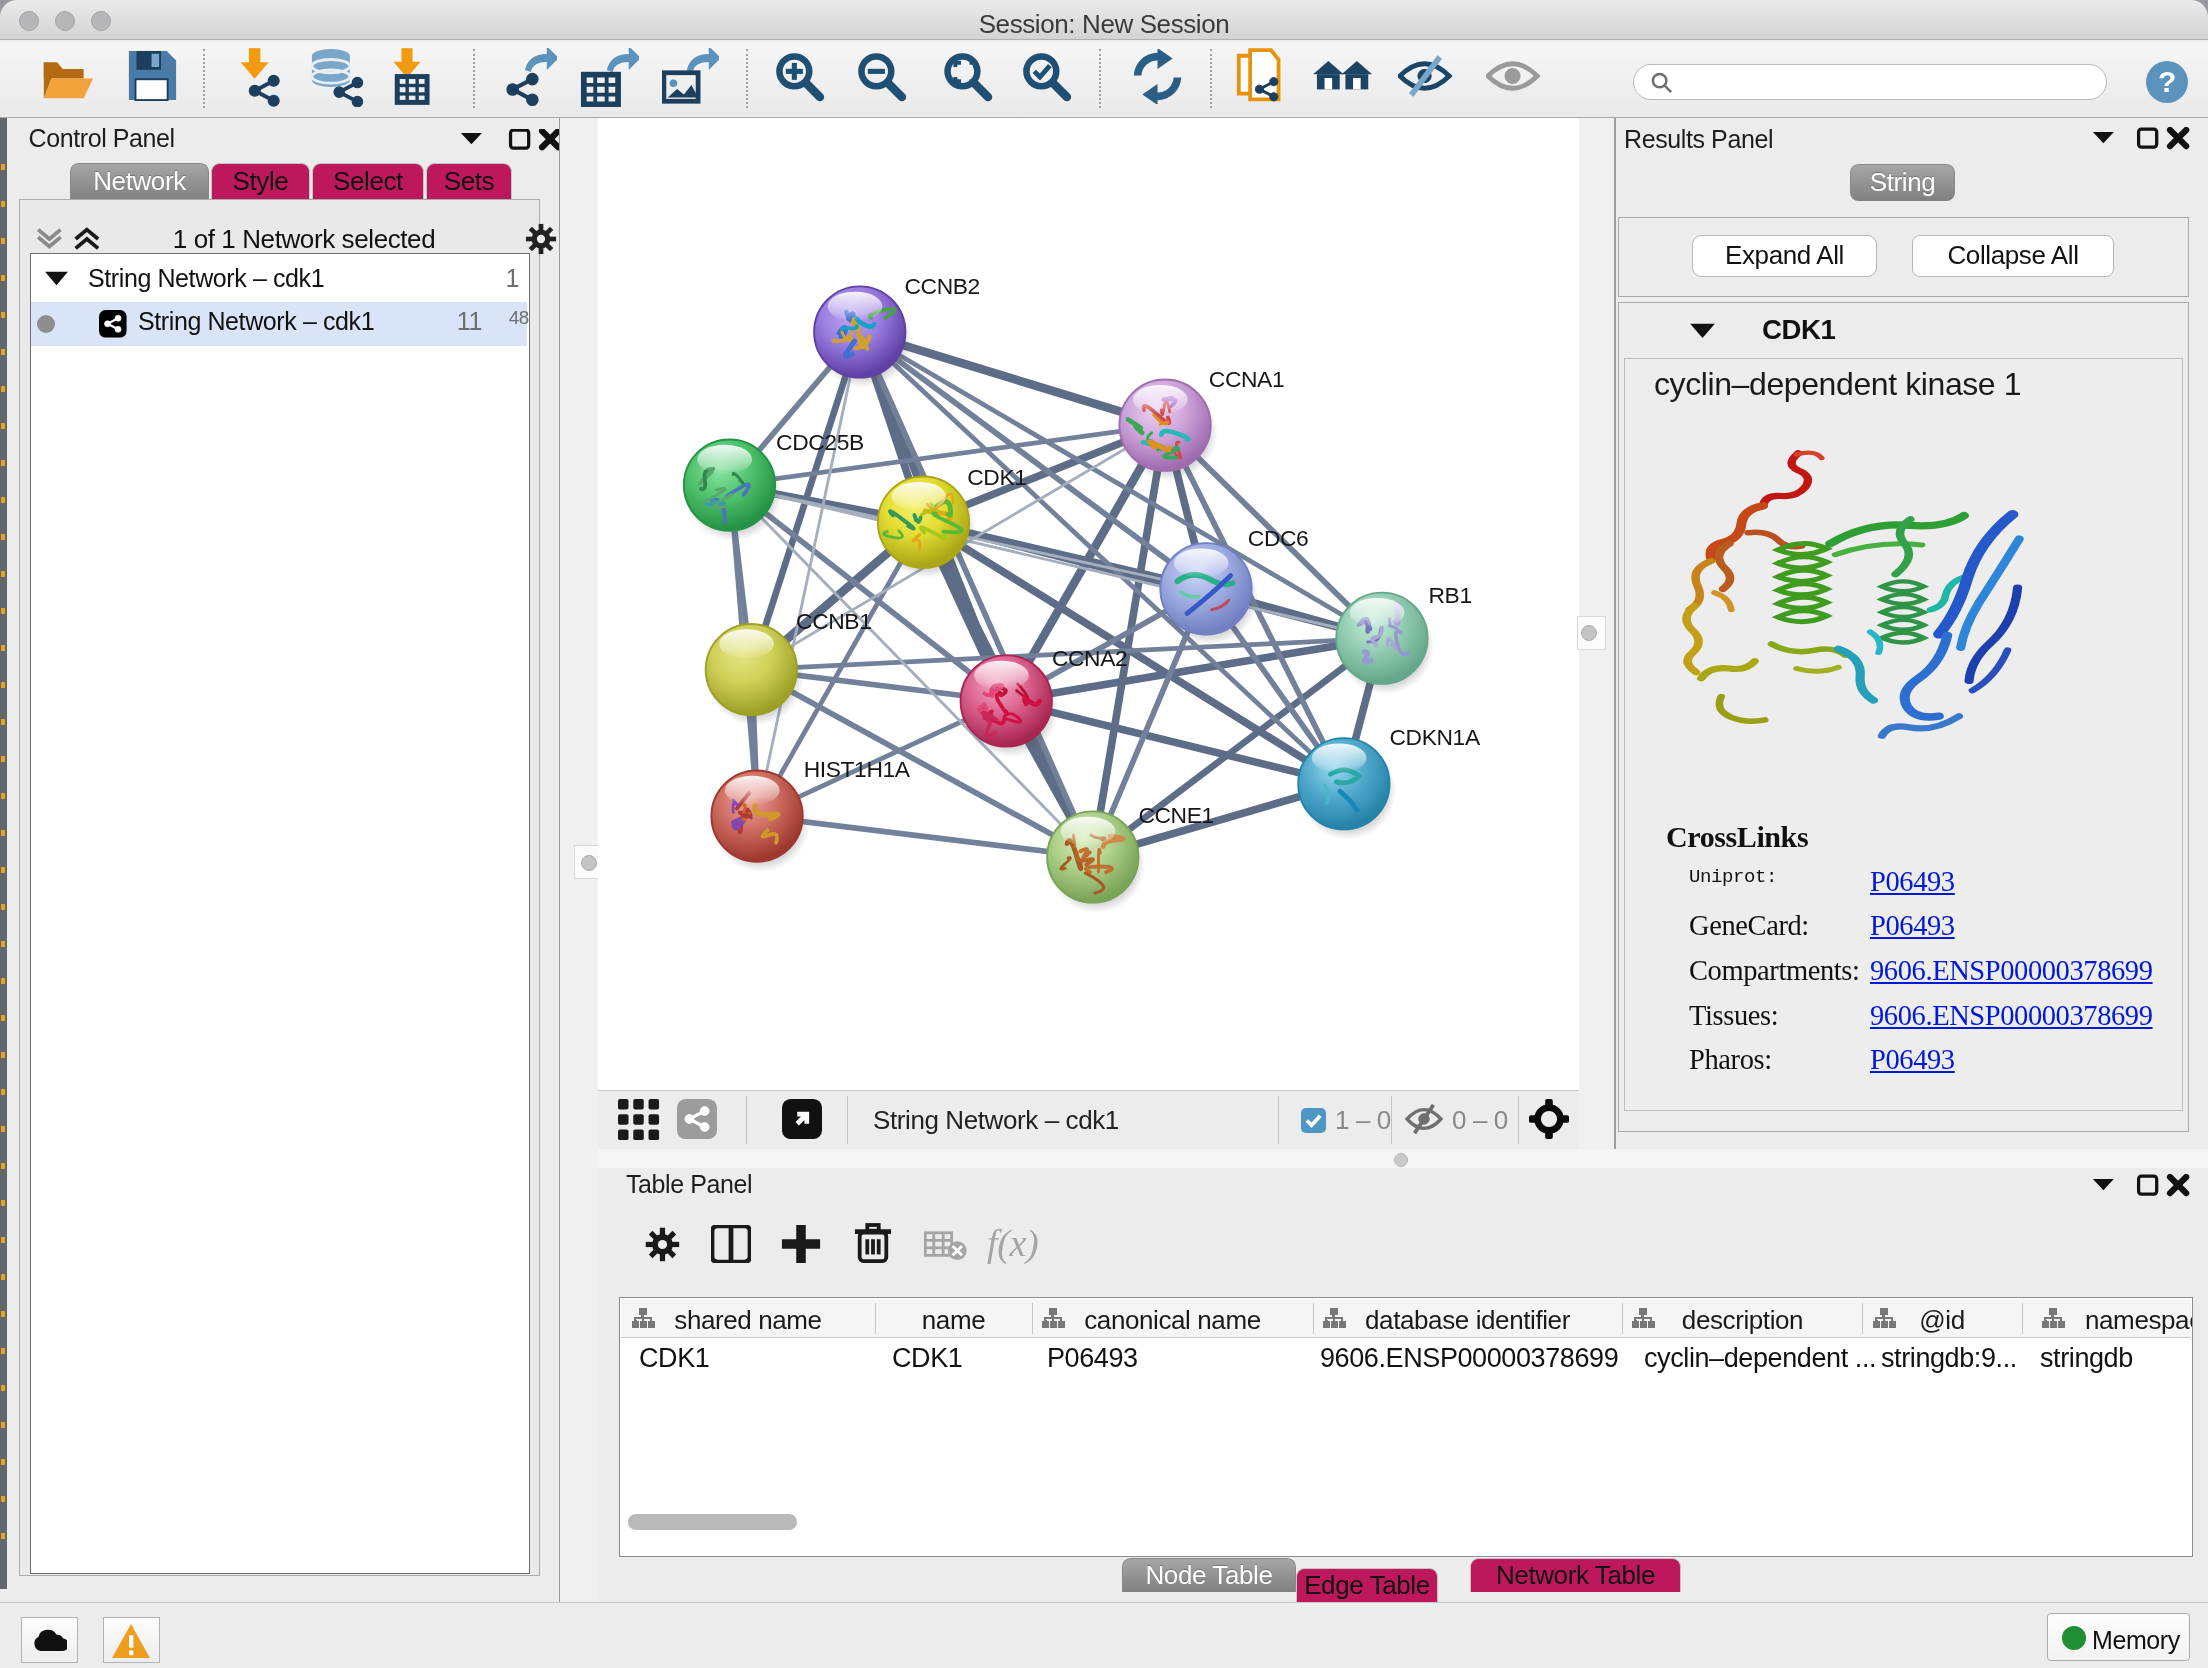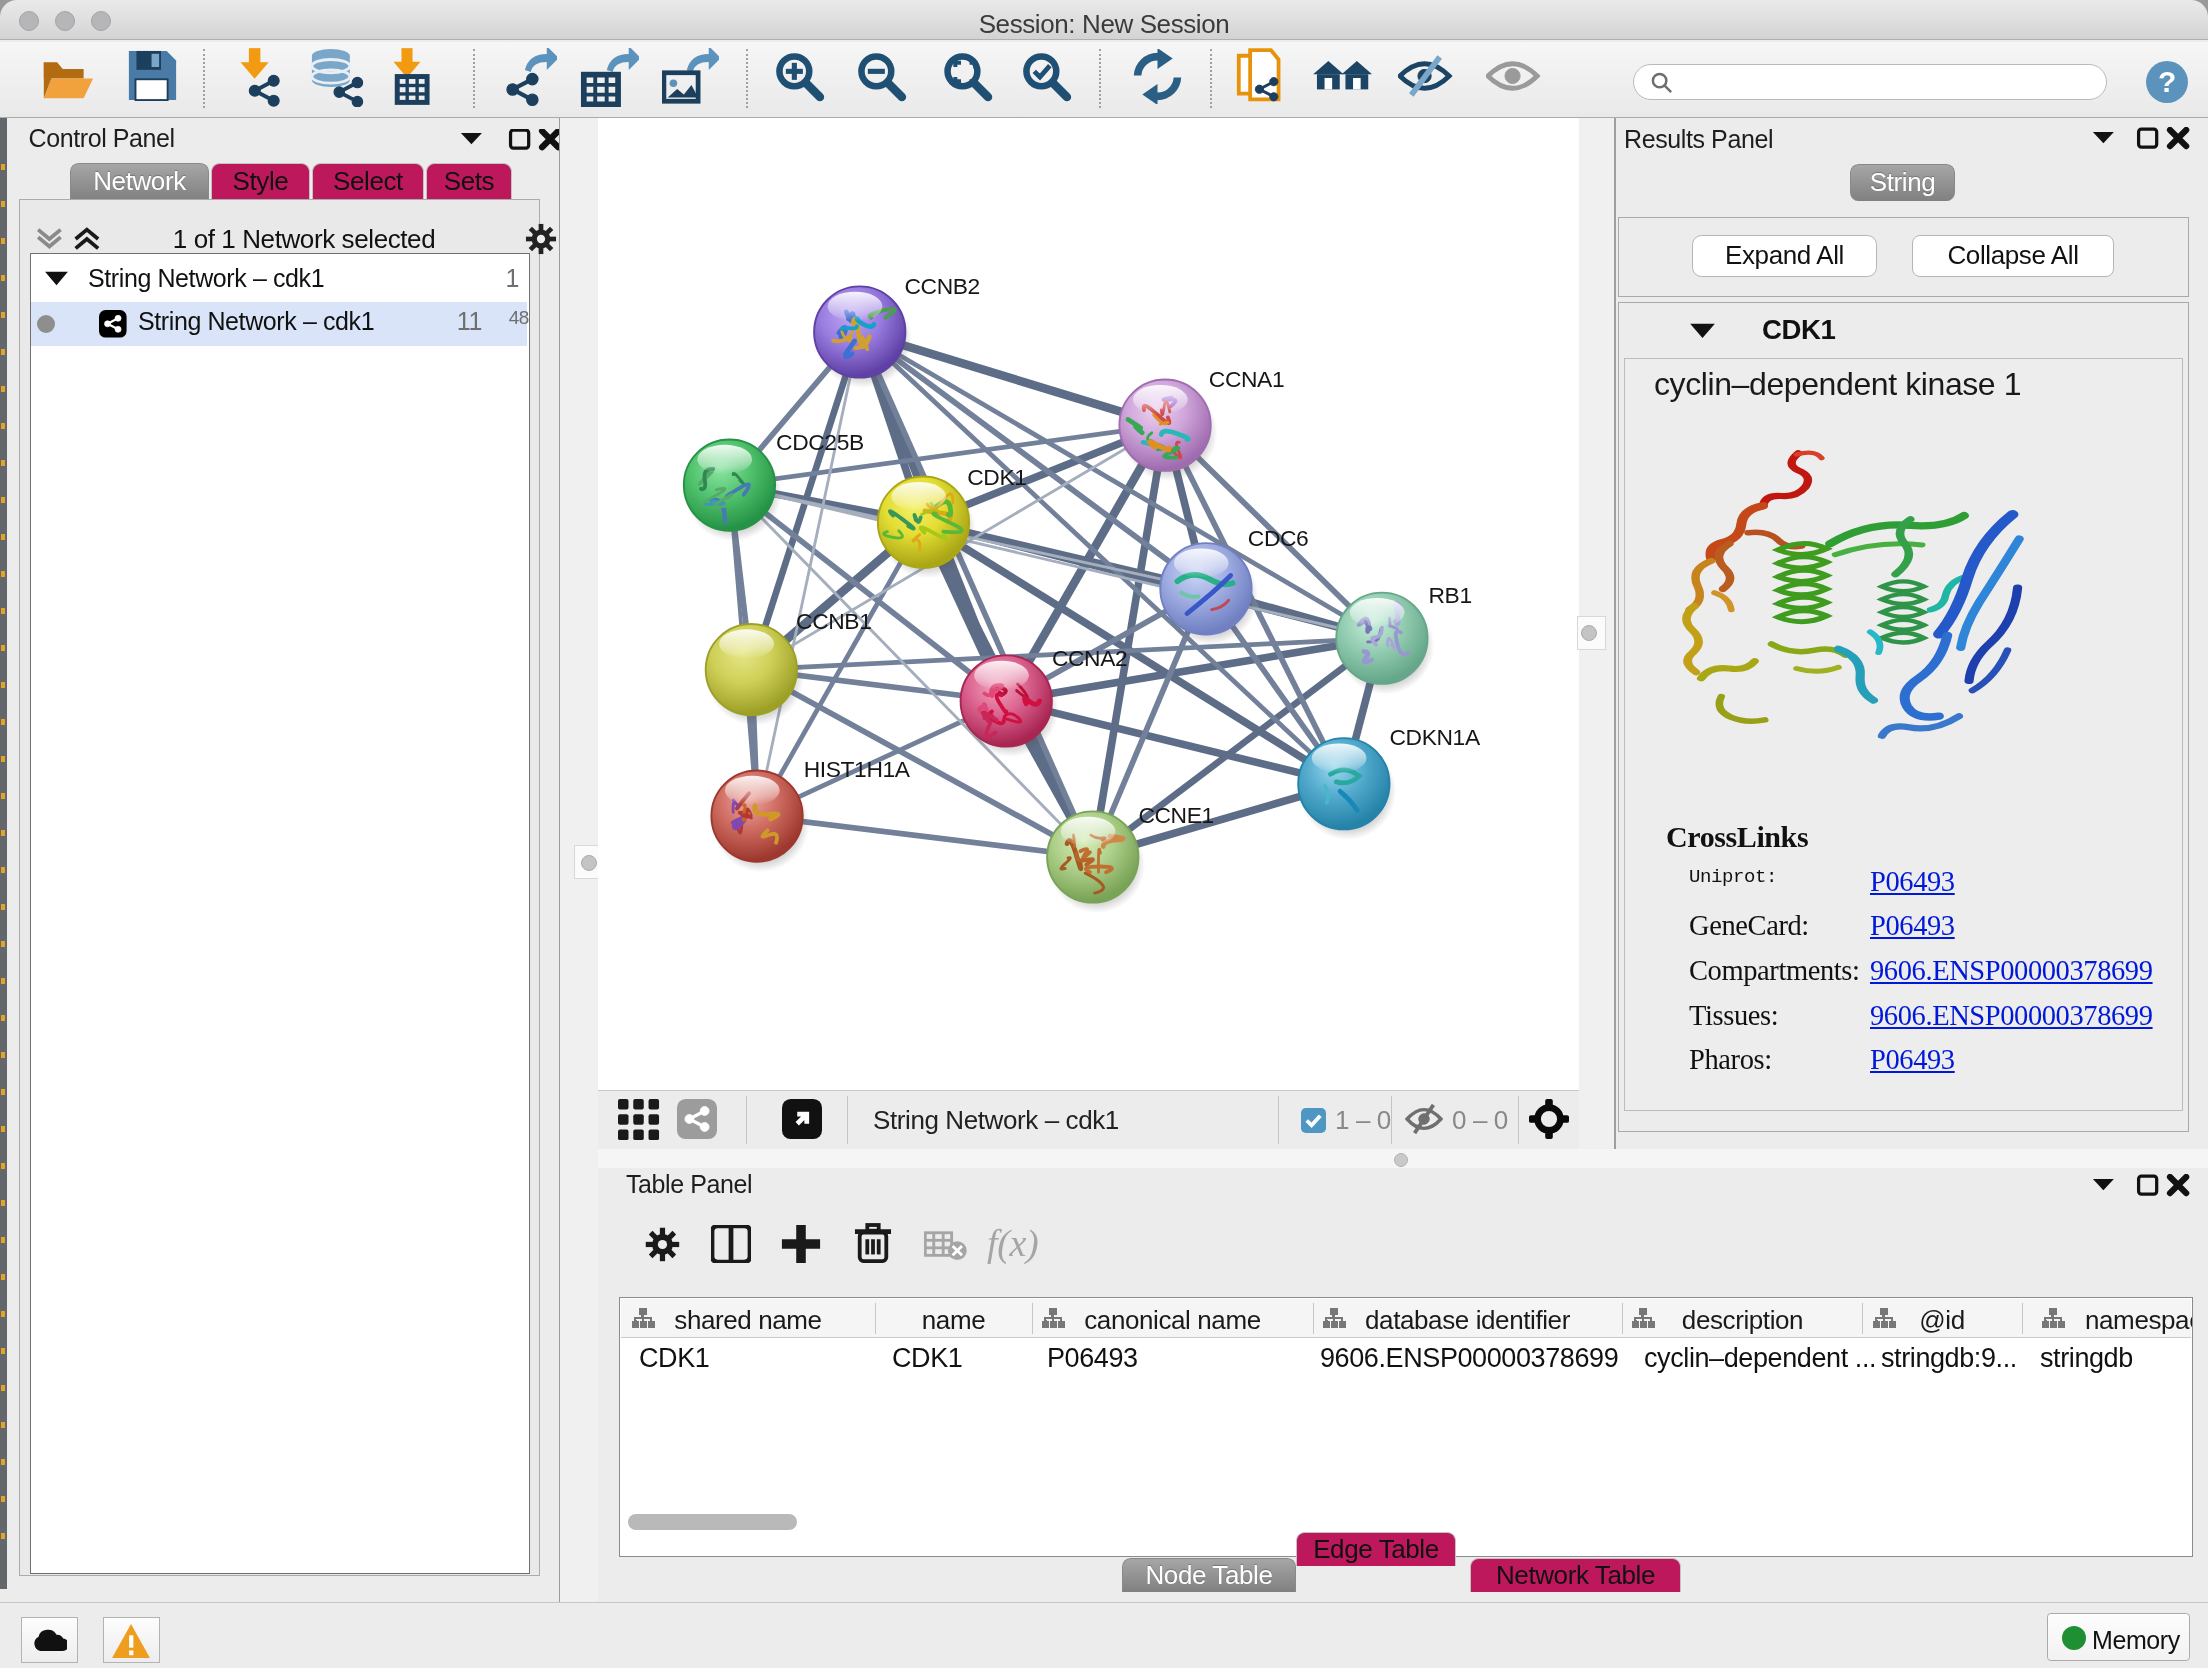--- a/index.html
+++ b/index.html
@@ -780,21 +780,21 @@
   </svg>
 <div class="ab" style="left:639px;top:1343px;font-size:27px;color:#111">CDK1</div>
 <div class="ab" style="left:892px;top:1343px;font-size:27px;color:#111">CDK1</div>
 <div class="ab" style="left:1047px;top:1343px;font-size:27px;color:#111">P06493</div>
 <div class="ab" style="left:1320px;top:1343px;font-size:27px;color:#111">9606.ENSP00000378699</div>
 <div class="ab" style="left:1644px;top:1343px;font-size:27px;color:#111">cyclin–dependent ...</div>
 <div class="ab" style="left:1881px;top:1343px;font-size:27px;color:#111">stringdb:9...</div>
 <div class="ab" style="left:2040px;top:1343px;font-size:27px;color:#111">stringdb</div>
 <div class="ab" style="left:628px;top:1514px;width:169px;height:16px;border-radius:8.6px;background:#b9b9b9"></div>
 <div class="tab tabsel" style="left:1122px;top:1558px;width:174px;height:34px;line-height:32px">Node Table</div>
-<div class="tab" style="left:1296px;top:1532px;width:160px;height:34px;line-height:32px">Edge Table</div>
+<div class="tab" style="left:1296px;top:1568px;width:142px;height:34px;line-height:32px">Edge Table</div>
 <div class="tab" style="left:1470px;top:1558px;width:211px;height:34px;line-height:32px">Network Table</div>
 <div class="ab" style="left:0;top:1602px;width:2208px;height:67px;background:#ececec;border-top:1.9px solid #c6c6c6"></div>
 <div class="ab" style="left:21px;top:1617px;width:57px;height:46px;background:linear-gradient(#fdfdfd,#ededed);border:1.9px solid #b3b3b3"></div>
 <svg class="ab" style="left:31px;top:1628px" width="36" height="25" viewBox="0 0 38 26">
     <path d="M10,24 a8,8 0 0 1 -2,-15 a10,9 0 0 1 19,-2 a7,7 0 0 1 7,4 a7,6.5 0 0 1 -2,13z" fill="#111"></path>
   </svg>
 <div class="ab" style="left:103px;top:1617px;width:57px;height:46px;background:linear-gradient(#fdfdfd,#ededed);border:1.9px solid #b3b3b3"></div>
 <svg class="ab" style="left:111px;top:1623px" width="40" height="36" viewBox="0 0 42 38">
     <polygon points="21,1 41,37 1,37" fill="#ee9d1e"></polygon>
     <rect x="19" y="13" width="4.5" height="13" fill="#fff"></rect>

